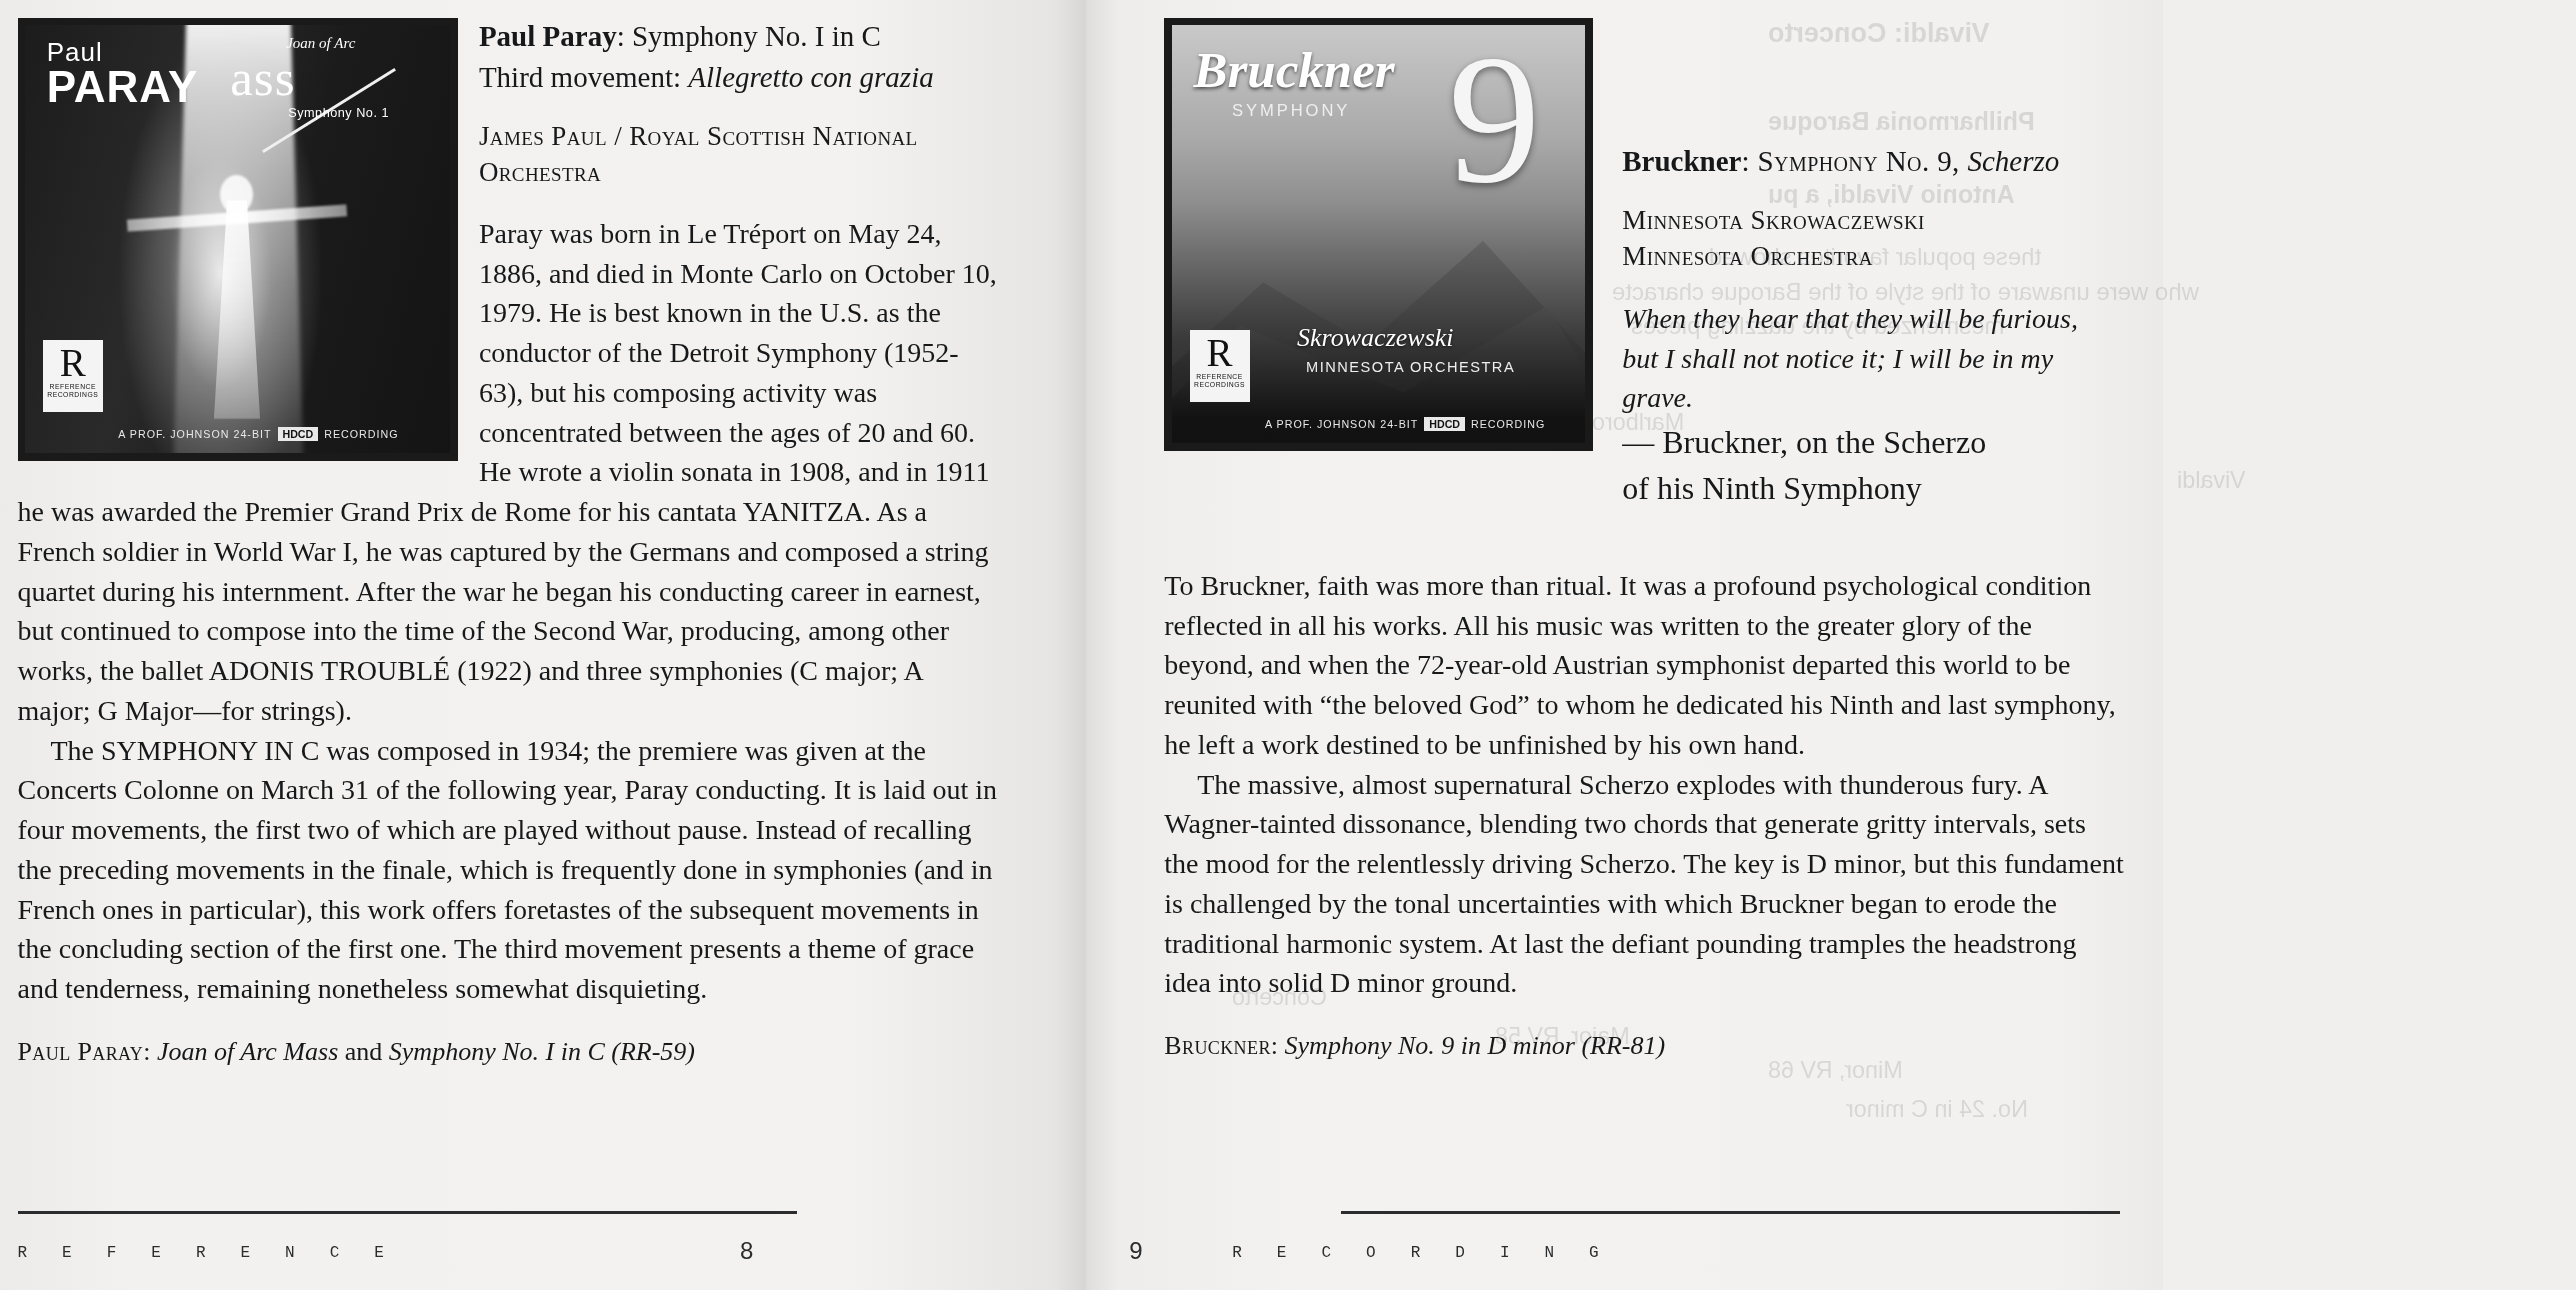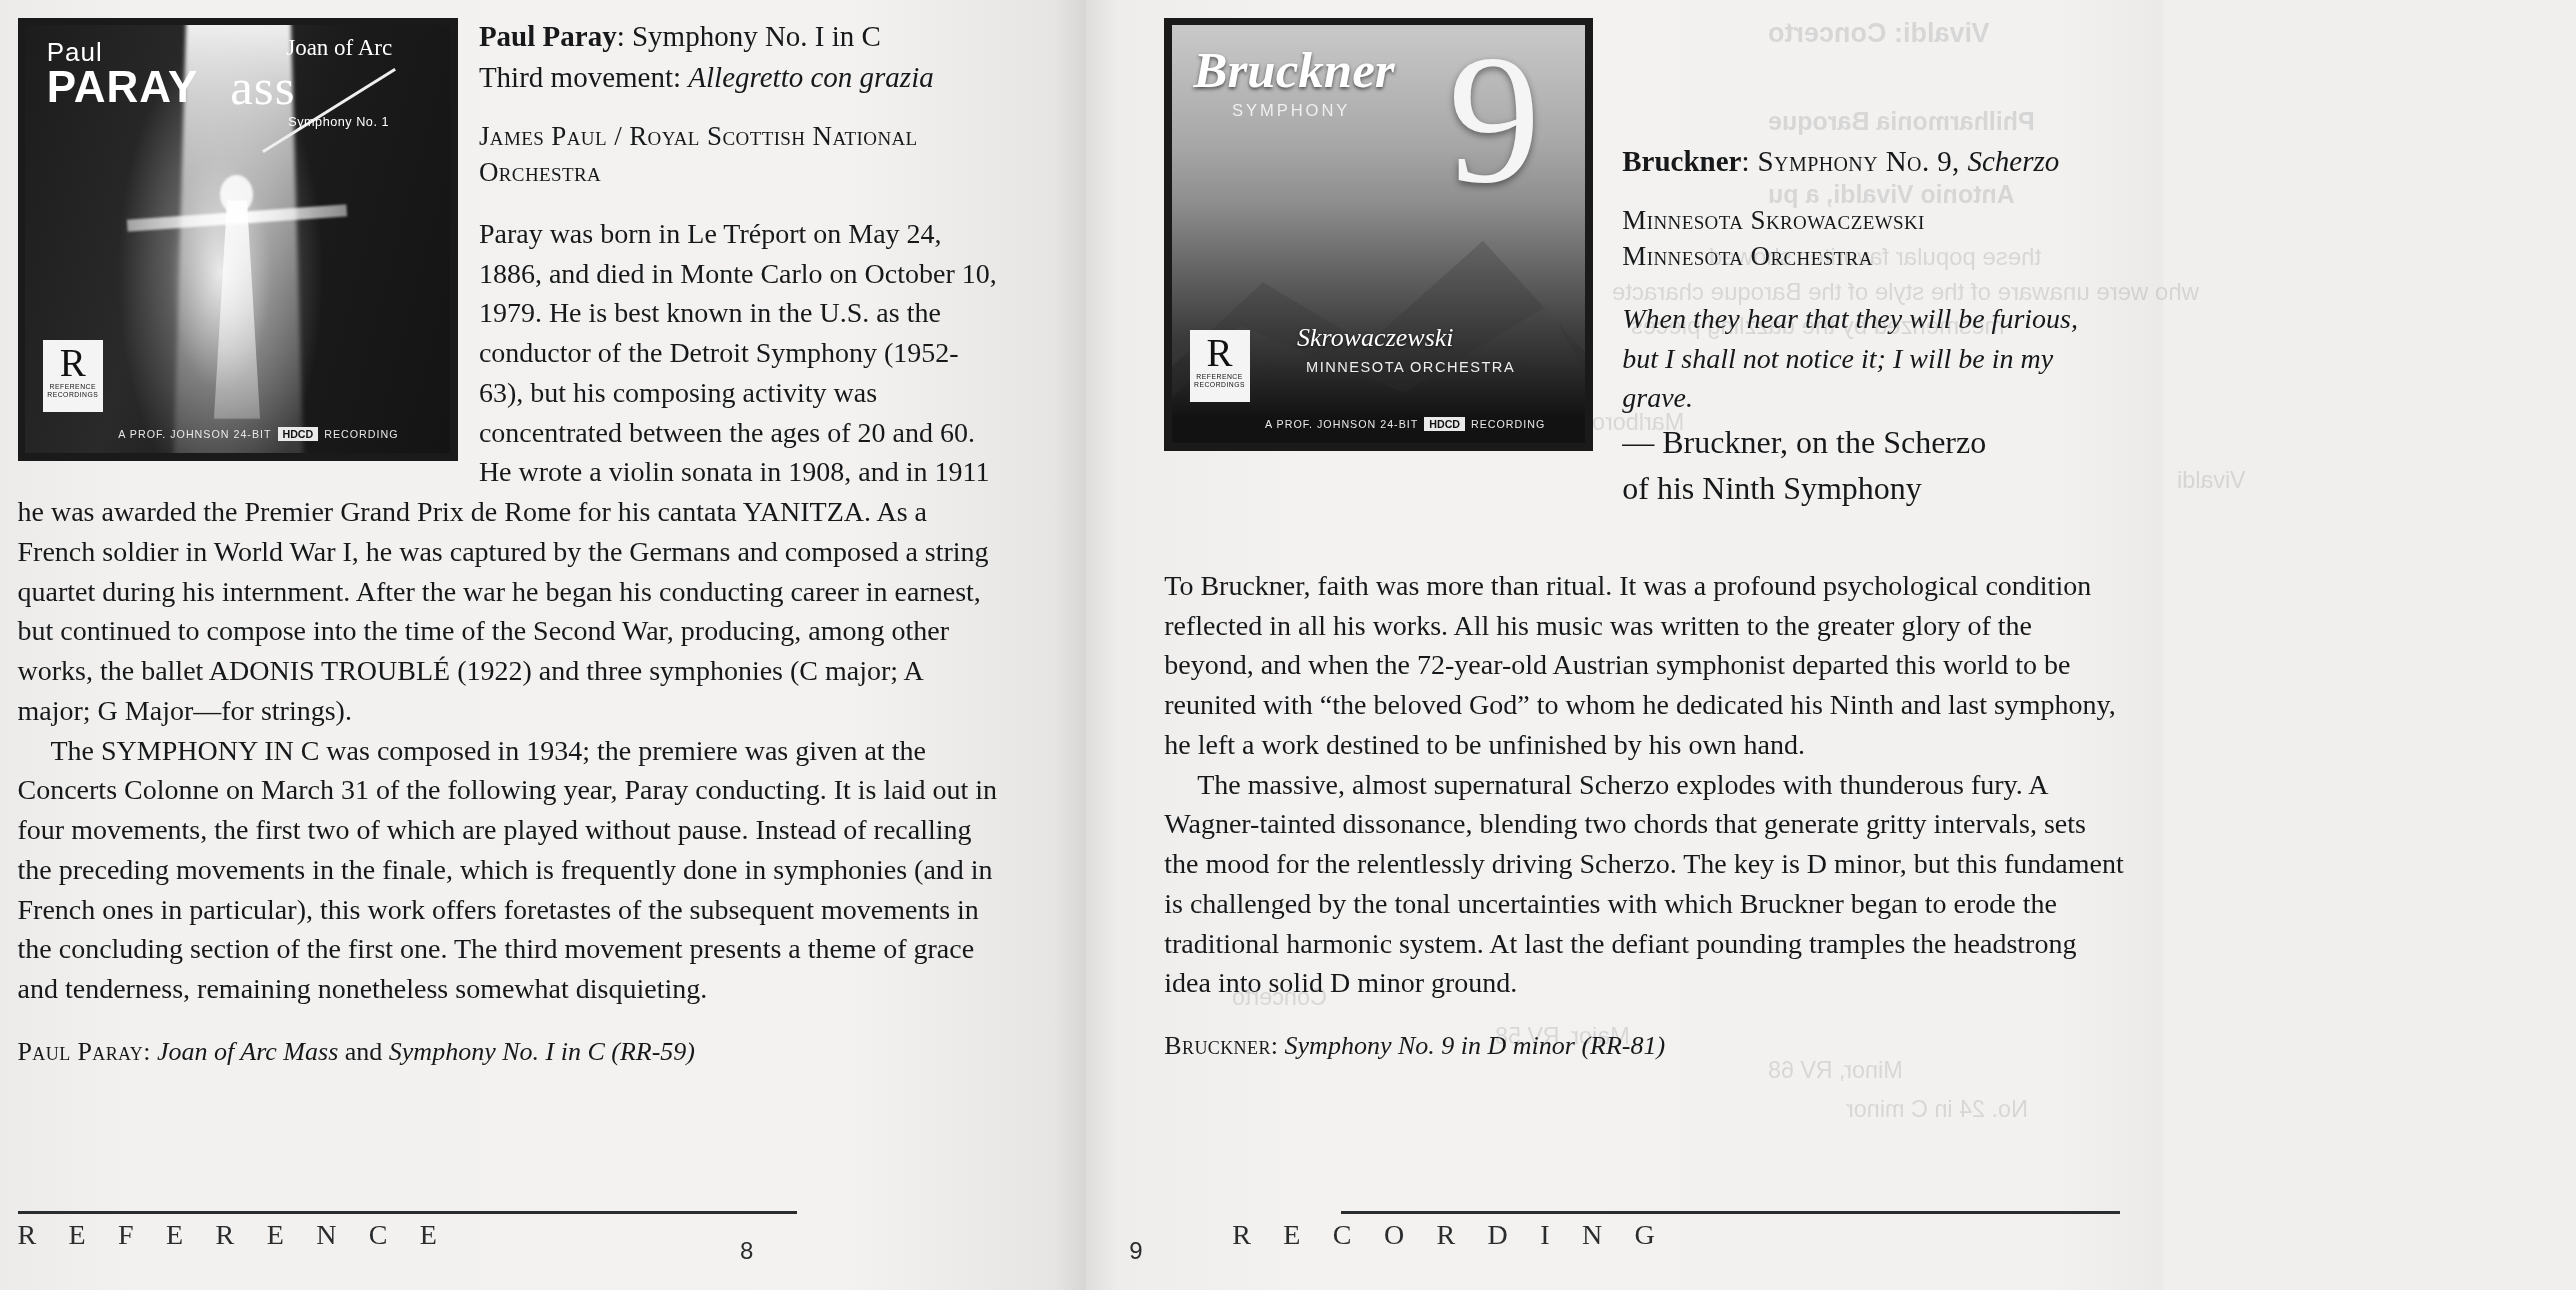--- a/index.html
+++ b/index.html
@@ -159,23 +159,24 @@
   .cover-title-right {
     position: absolute;
     right: 19.5px;
     top: 9.7px;
     color: #fff;
     text-align: left;
     width: 200px;
   }
   .cover-title-right .line1 {
     font-family: "Liberation Serif", serif;
-    font-size: 23px;
+    font-size: 15px;
     display: block;
     margin-left: 56px;
+    font-style: italic;
   }
   .cover-title-right .mass {
     font-family: "Liberation Serif", serif;
     font-size: 51px;
     display: block;
     letter-spacing: 1px;
     line-height: 1.05;
   }
   .cover-title-right .sub {
     font-family: "Liberation Sans", sans-serif;
@@ -369,23 +370,23 @@
     padding-top: 125px;
   }
   .right-body {
     clear: both;
     padding-top: 55px;
   }
 
   
   .footer {
     position: absolute;
-    bottom: 39px;
-    font-family: Liberation Serif, serif;
-    font-size: 28px;
+    bottom: 28px;
+    font-family: Liberation Mono, monospace;
+    font-size: 16px;
     letter-spacing: 12.7px;
     color: #2a2c2e;
   }
   .footer-left {
     left: 17.5px;
     width: 1198px;
   }
   .rule {
     position: absolute;
     height: 2.9px;

